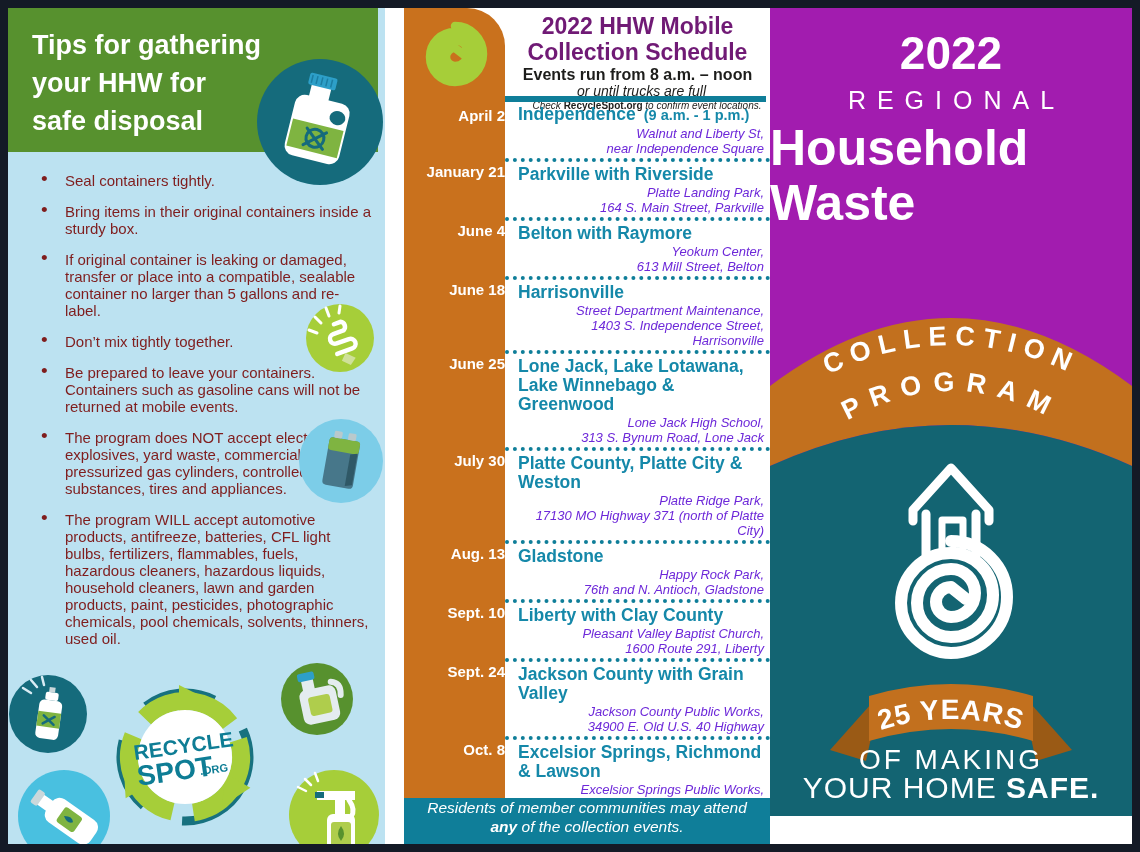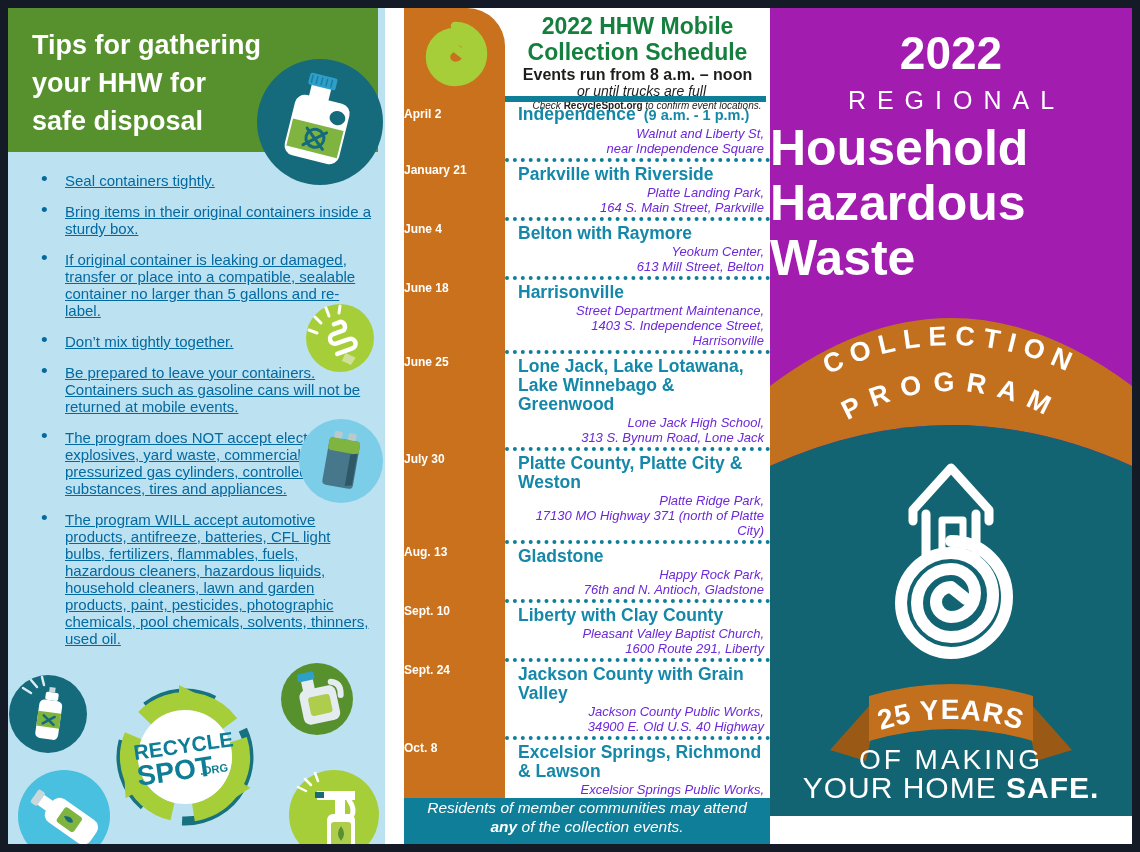--- a/index.html
+++ b/index.html
@@ -5,41 +5,41 @@
   html,body{margin:0;padding:0;background:#30343f;}
   .page{position:relative;width:1140px;height:852px;background:#141a26;
         font-family:"Liberation Sans",sans-serif;overflow:hidden;}
   .canvas{position:absolute;left:8px;top:8px;width:1124px;height:836px;background:#ffffff;}
 
   
   .left-panel{position:absolute;left:0;top:0;width:377px;height:836px;background:#BCE2F1;overflow:hidden;}
   .green-header{position:absolute;left:0;top:0;width:370px;height:144px;background:#57912E;}
   .tips-title{padding:18px 0 0 24px;color:#fff;font-size:27px;font-weight:bold;line-height:38px;}
   .tips-list{position:absolute;left:0;top:164px;width:306px;margin:0;padding:0 0 0 57px;list-style:none;
-             color:#0369a1;font-size:15px;line-height:17px;text-decoration:underline;}
+             color:#7f1d1d;font-size:15px;line-height:17px;}
   .tips-list li{margin-bottom:14px;position:relative;}
   .tips-list li::before{content:"\2022";position:absolute;left:-24px;top:-2px;font-size:19px;}
   .icon{position:absolute;}
 
   
   .white-gap{position:absolute;left:377px;top:0;width:19px;height:836px;background:#ffffff;}
   .mid-panel{position:absolute;left:396px;top:0;width:366px;height:836px;background:#ffffff;}
   .orange-col{position:absolute;left:0;top:0;width:101px;height:790px;background:#C9711D;border-top-right-radius:38px;}
   .col-spiral{position:absolute;left:10px;top:6px;}
   .mid-header{position:absolute;left:101px;top:0;width:265px;height:93px;text-align:center;}
-  .mh-title{color:#15803d;font-weight:bold;font-size:23px;line-height:26px;padding-top:5px;}
+  .mh-title{color:#701a75;font-weight:bold;font-size:23px;line-height:26px;padding-top:5px;}
   .mh-bold{font-size:16px;font-weight:bold;color:#1d1d1b;margin-top:1px;}
   .mh-italic{font-size:14px;font-style:italic;color:#1d1d1b;line-height:15px;padding-left:8px;}
   .mh-note{font-size:10px;color:#1d1d1b;margin-top:1px;padding-left:19px;}
   .mh-note .it{font-style:italic;}
   .mh-note b{font-style:normal;}
   .teal-bar{position:absolute;left:101px;top:88px;width:261px;height:6px;background:#0F7E99;}
   .events{position:absolute;left:0;top:94px;width:366px;height:696px;overflow:hidden;}
   .event-row{display:grid;grid-template-columns:101px 265px;}
-  .event-date{color:#ffffff;font-weight:bold;font-size:12px;text-align:left;padding-top:5px;}
+  .event-date{color:#ffffff;font-weight:bold;font-size:15px;text-align:right;padding-top:5px;}
   .event-content{padding:3px 6px 2px 13px;}
   .event-content.dotted{border-top:4px dotted #0F7E99;}
   .event-city{color:#1588A9;font-weight:bold;font-size:17.5px;line-height:19px;}
   .event-time{font-size:14.5px;}
   .event-venue{text-align:right;font-style:italic;font-size:13px;line-height:15px;color:#6d28d9;padding-top:1px;}
   .mid-footer{position:absolute;left:0;top:790px;width:366px;height:46px;background:#0F7E99;
               color:#fff;font-style:italic;text-align:center;font-size:15.5px;line-height:19px;padding-top:0;box-sizing:border-box;}
 
   
   .right-panel{position:absolute;left:762px;top:0;width:362px;height:808px;background:#a21caf;overflow:hidden;}
@@ -309,21 +309,20 @@
       <div>Residents of member communities may attend</div>
       <div><b>any</b><span> of the collection events.</span></div>
     </footer>
   </section>
 
   <section class="right-panel">
     <div class="rp-year">2022</div>
     <div class="rp-regional">REGIONAL</div>
     <div class="rp-title">
       <div>Household</div>
-      <div>Hazardous</div>
       <div>Waste</div>
     </div>
 
     <svg class="rp-svg" width="362" height="536" viewBox="0 0 362 536">
       <defs>
         <path id="archline1" d="M26,84 Q181,-10 336,84"></path>
         <path id="archline2" d="M56,126 Q181,40 306,126"></path>
         <path id="ribbonpath" d="M105,424 Q181,398 257,424"></path>
       </defs>
 

